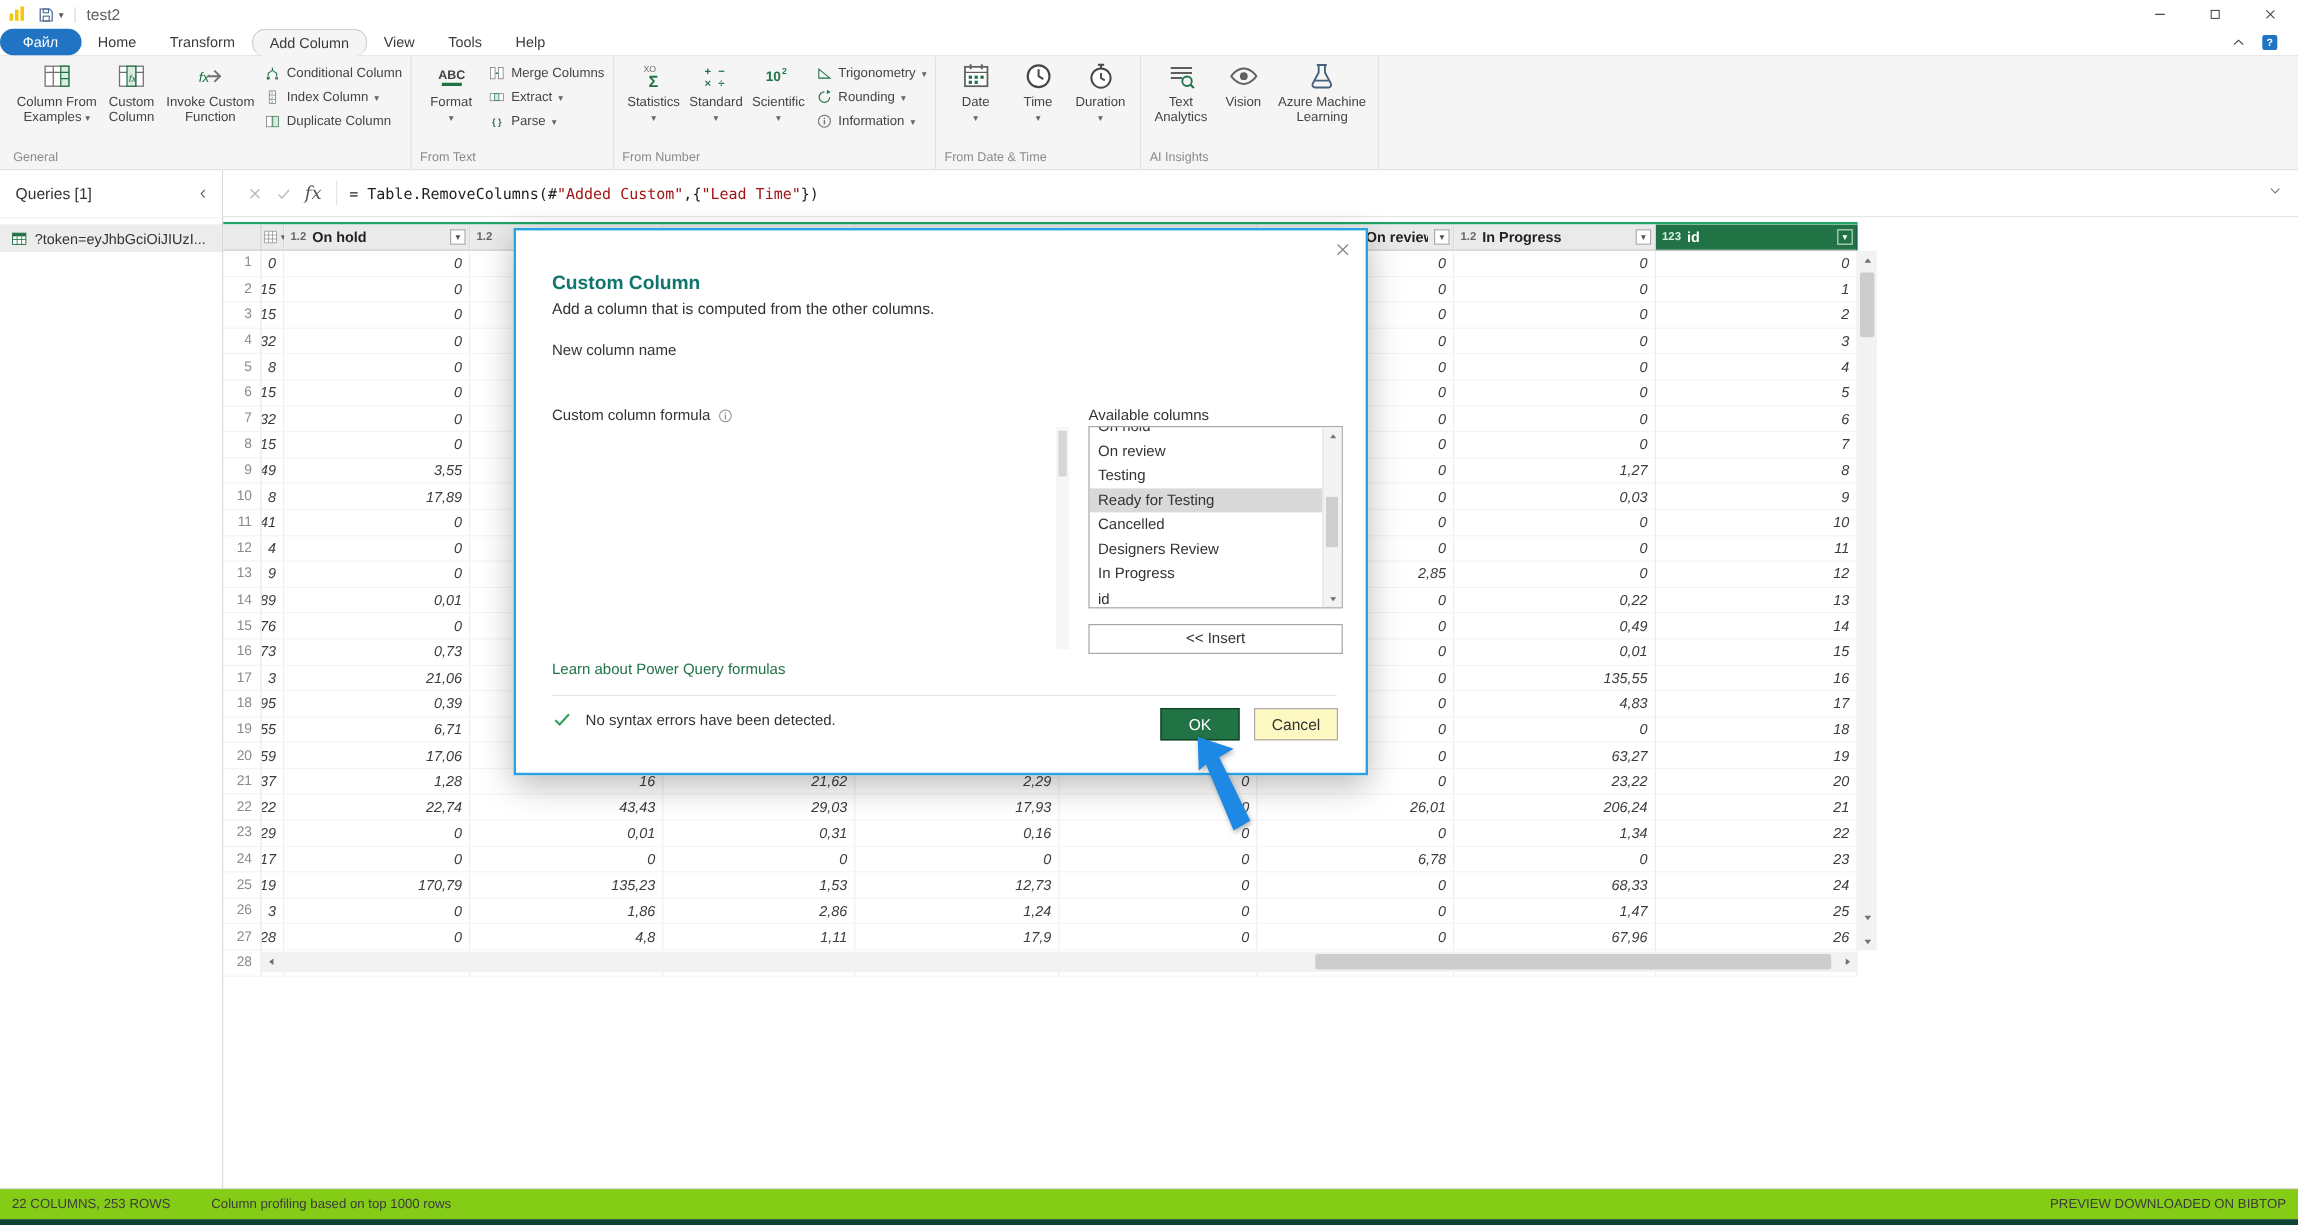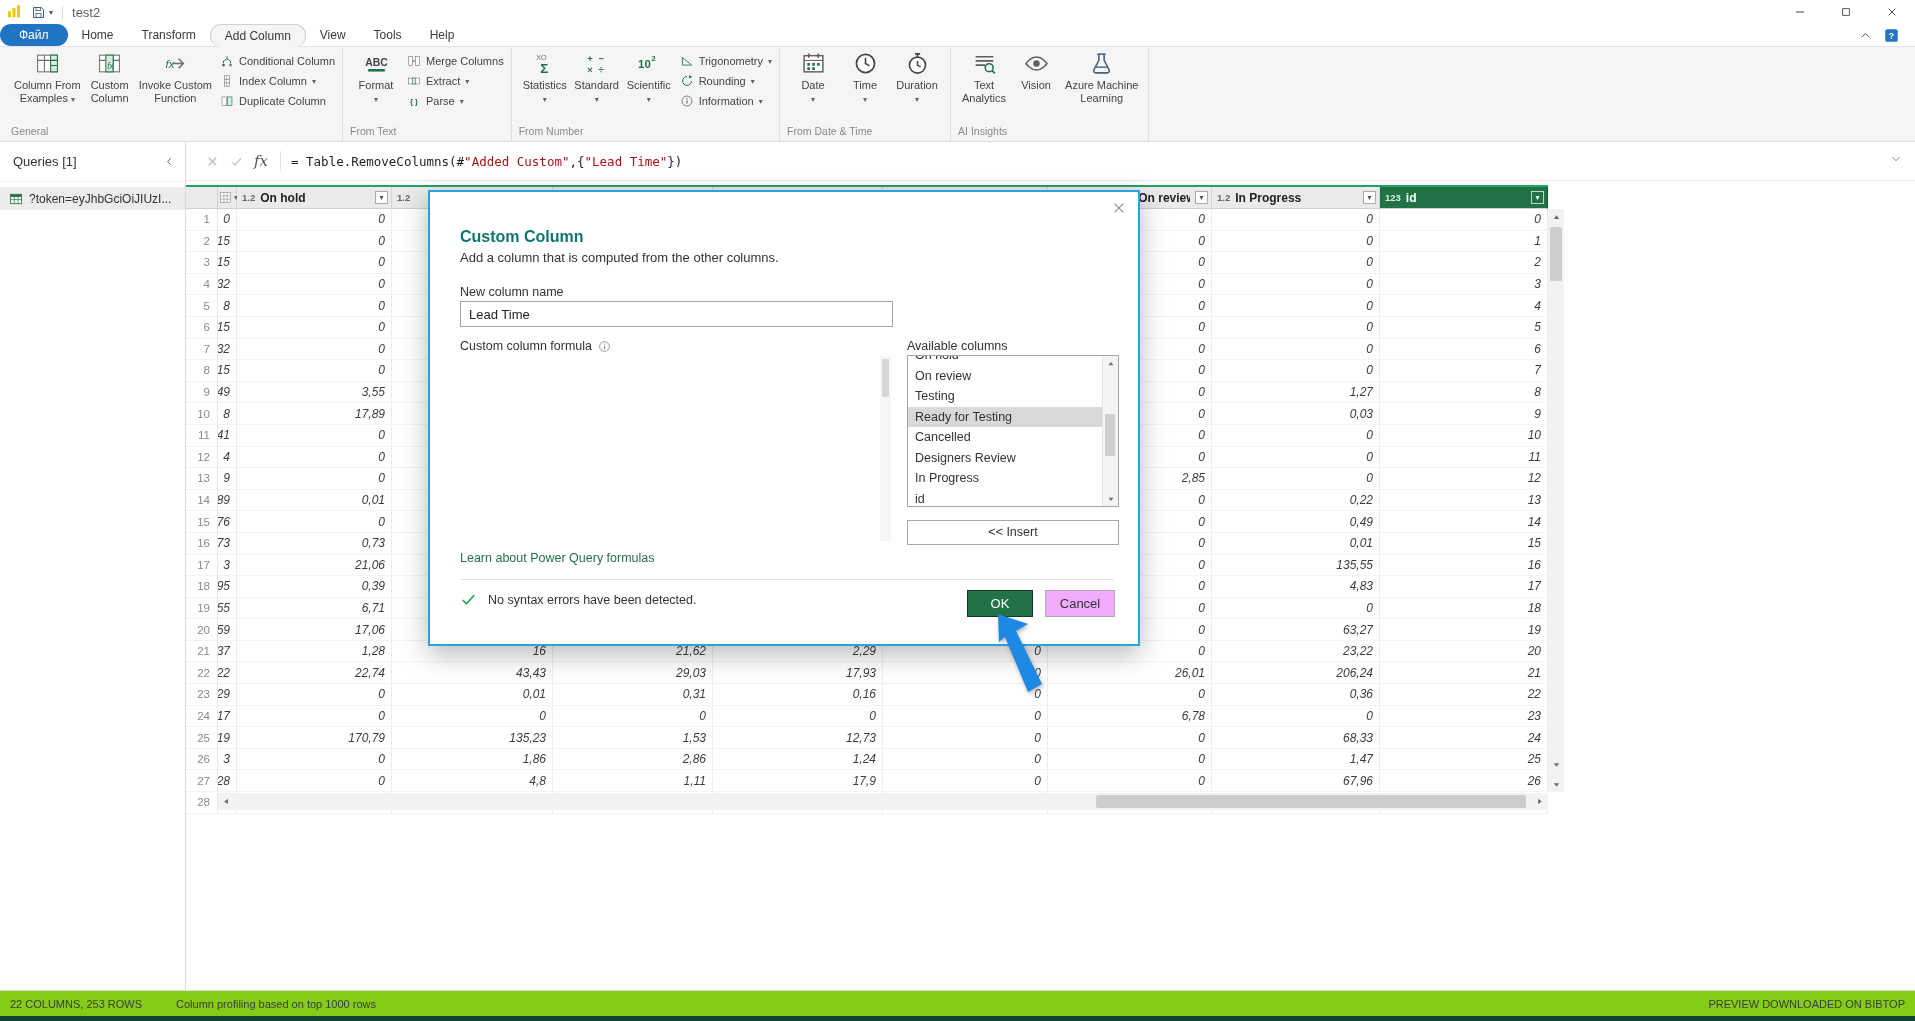--- a/index.html
+++ b/index.html
@@ -114,21 +114,21 @@
   .as-arrow{position:absolute;left:0;width:15px;height:15px;display:flex;align-items:center;justify-content:center;}
   .as-arrow .ic{width:10px;height:10px;}
   #as-up{top:0;}
   #as-down{bottom:0;}
   #as-thumb{position:absolute;left:2px;top:58px;width:10px;height:42px;background:#cfcfcf;}
   #dlg-insert{position:absolute;left:477px;top:328px;width:212px;height:25px;border:1px solid #a6a6a6;background:#fff;font-size:12.5px;color:#333;text-align:center;line-height:23px;box-sizing:border-box;}
   #dlg-divider{position:absolute;left:30px;right:24px;top:387px;border-top:1px solid #e3e3e3;}
   #dlg-status{position:absolute;left:30px;top:399px;display:flex;align-items:center;gap:11px;font-size:12.5px;color:#333;}
   #dlg-status .ic{width:17px;height:17px;}
   #dlg-ok{position:absolute;left:537px;top:398px;width:66px;height:27px;background:#217346;border:1px solid #0f3d24;color:#fff;font-size:13px;text-align:center;line-height:25px;box-sizing:border-box;}
-  #dlg-cancel{position:absolute;left:615px;top:398px;width:70px;height:27px;background:#f0abfc;border:1px solid #ababab;color:#333;font-size:13px;text-align:center;line-height:25px;box-sizing:border-box;}
+  #dlg-cancel{position:absolute;left:615px;top:398px;width:70px;height:27px;background:#fef9c3;border:1px solid #ababab;color:#333;font-size:13px;text-align:center;line-height:25px;box-sizing:border-box;}
 
   
   #cursor-arrow{position:absolute;left:996px;top:612px;width:62px;height:82px;z-index:60;filter:drop-shadow(1px 2px 2px rgba(0,0,0,0.3));}
 </style>
 </head>
 <body>
 
 <div id="app">
 
   <div id="titlebar">
@@ -811,21 +811,21 @@
         <div class="gcell">0</div>
         <div class="gcell">0,22</div>
         <div class="gcell">0,49</div>
         <div class="gcell">0,01</div>
         <div class="gcell">135,55</div>
         <div class="gcell">4,83</div>
         <div class="gcell">0</div>
         <div class="gcell">63,27</div>
         <div class="gcell">23,22</div>
         <div class="gcell">206,24</div>
-        <div class="gcell">0,36</div>
+        <div class="gcell">1,34</div>
         <div class="gcell">0</div>
         <div class="gcell">68,33</div>
         <div class="gcell">1,47</div>
         <div class="gcell">67,96</div>
         <div class="gcell"></div>
       </div>
       <div class="gcol sel" style="width: 168px;">
         <div class="ghead">
           <span class="gtype">123</span>
           <span class="gname">id</span>
@@ -916,21 +916,20 @@
 
   <div id="dialog">
     <span id="dlg-close" class="ic">
         <svg viewBox="0 0 24 24" width="100%" height="100%">
           <path d="M5.5 5.5l13 13M18.5 5.5l-13 13" stroke="#8a8a8a" stroke-width="1.7"></path>
         </svg>
       </span>
     <div id="dlg-title">Custom Column</div>
     <div id="dlg-sub">Add a column that is computed from the other columns.</div>
     <div id="dlg-name-label">New column name</div>
-    <input id="dlg-name-input" value="Lead Time" style="">
     <div id="dlg-formula-label">
       <span>Custom column formula</span>
       <span class="ic">
           <svg viewBox="0 0 24 24" width="100%" height="100%">
             <circle cx="12" cy="12" r="9" fill="none" stroke="#8c8c8c" stroke-width="1.6"></circle>
             <rect x="11" y="10.5" width="2" height="7" fill="#8c8c8c"></rect>
             <rect x="11" y="6.5" width="2" height="2" fill="#8c8c8c"></rect>
           </svg>
         </span>
     </div>

